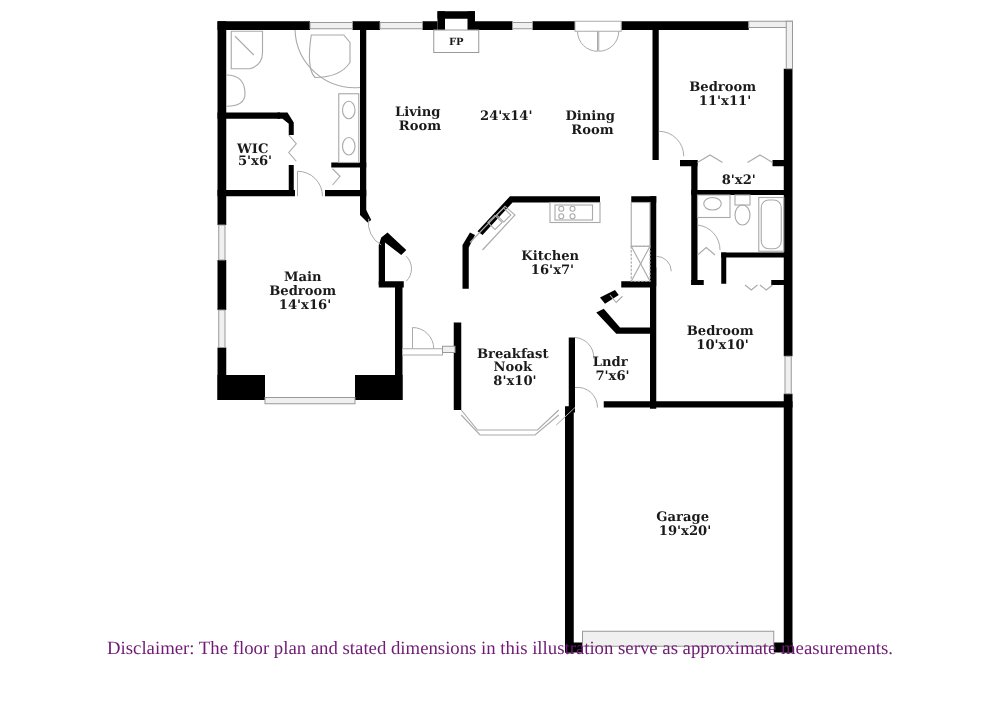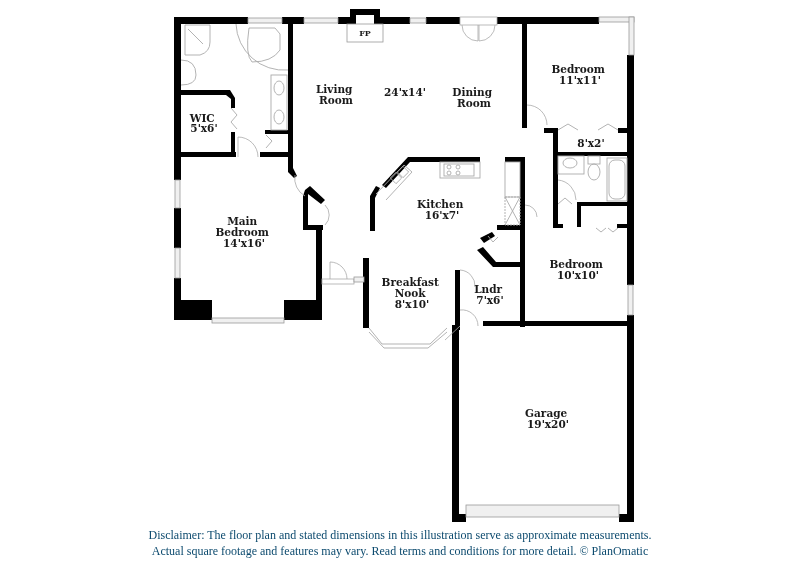--- a/index.html
+++ b/index.html
@@ -5,21 +5,21 @@
   html,body{margin:0;padding:0;background:#fff;}
   body{width:800px;height:582px;position:relative;overflow:hidden;font-family:"DejaVu Serif","Liberation Serif",serif;}
   #plan{position:absolute;left:0;top:0;width:800px;height:582px;}
   .lbl{font-family:"DejaVu Serif","Liberation Serif",serif;font-weight:bold;font-size:10.5px;fill:#1a1a1a;text-anchor:middle;}
   .lbl-sm{font-family:"DejaVu Serif","Liberation Serif",serif;font-weight:bold;font-size:8px;fill:#1a1a1a;text-anchor:middle;}
   .wall{fill:#000;}
   .thin{fill:none;stroke:#999;stroke-width:0.8;}
   .door{fill:none;stroke:#aaa;stroke-width:0.8;}
   .win{fill:#f0f0f0;stroke:#999;stroke-width:0.8;}
   .fix{fill:none;stroke:#aaa;stroke-width:0.9;}
-  #disclaimer{position:absolute;left:0;top:527px;width:800px;text-align:center;font-family:"Liberation Serif","DejaVu Serif",serif;font-size:12px;line-height:16px;color:#0c4a6e;}
+  #disclaimer{position:absolute;left:0;top:511px;width:800px;text-align:center;font-family:"Liberation Serif","DejaVu Serif",serif;font-size:15px;line-height:16px;color:#701a75;}
 </style>
 </head>
 <body>
 
 <svg id="plan" viewBox="0 0 800 582" xmlns="http://www.w3.org/2000/svg">
 
   <g>
 
     <rect class="wall" x="174" y="17" width="74" height="7"></rect>
     <rect class="wall" x="282" y="17" width="22" height="7"></rect>
@@ -221,14 +221,13 @@
     </text>
     <text class="lbl">
       <tspan x="548" y="417">Garage</tspan>
       <tspan x="548" y="428">19'x20'</tspan>
     </text>
   </g>
 </svg>
 
 <div id="disclaimer">
   <div>Disclaimer: The floor plan and stated dimensions in this illustration serve as approximate measurements.</div>
-  <div>Actual square footage and features may vary. Read terms and conditions for more detail. © PlanOmatic</div>
 </div>
 
 </body></html>

